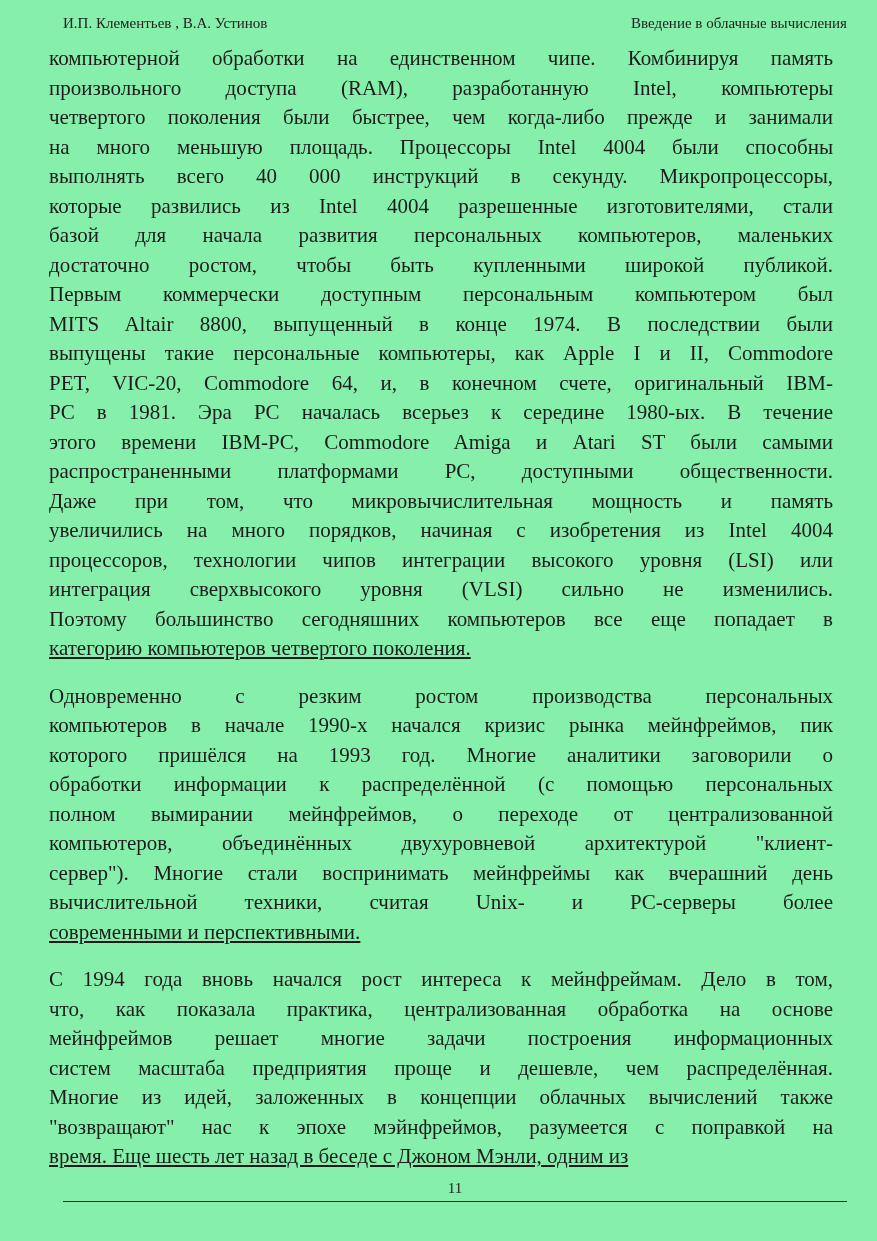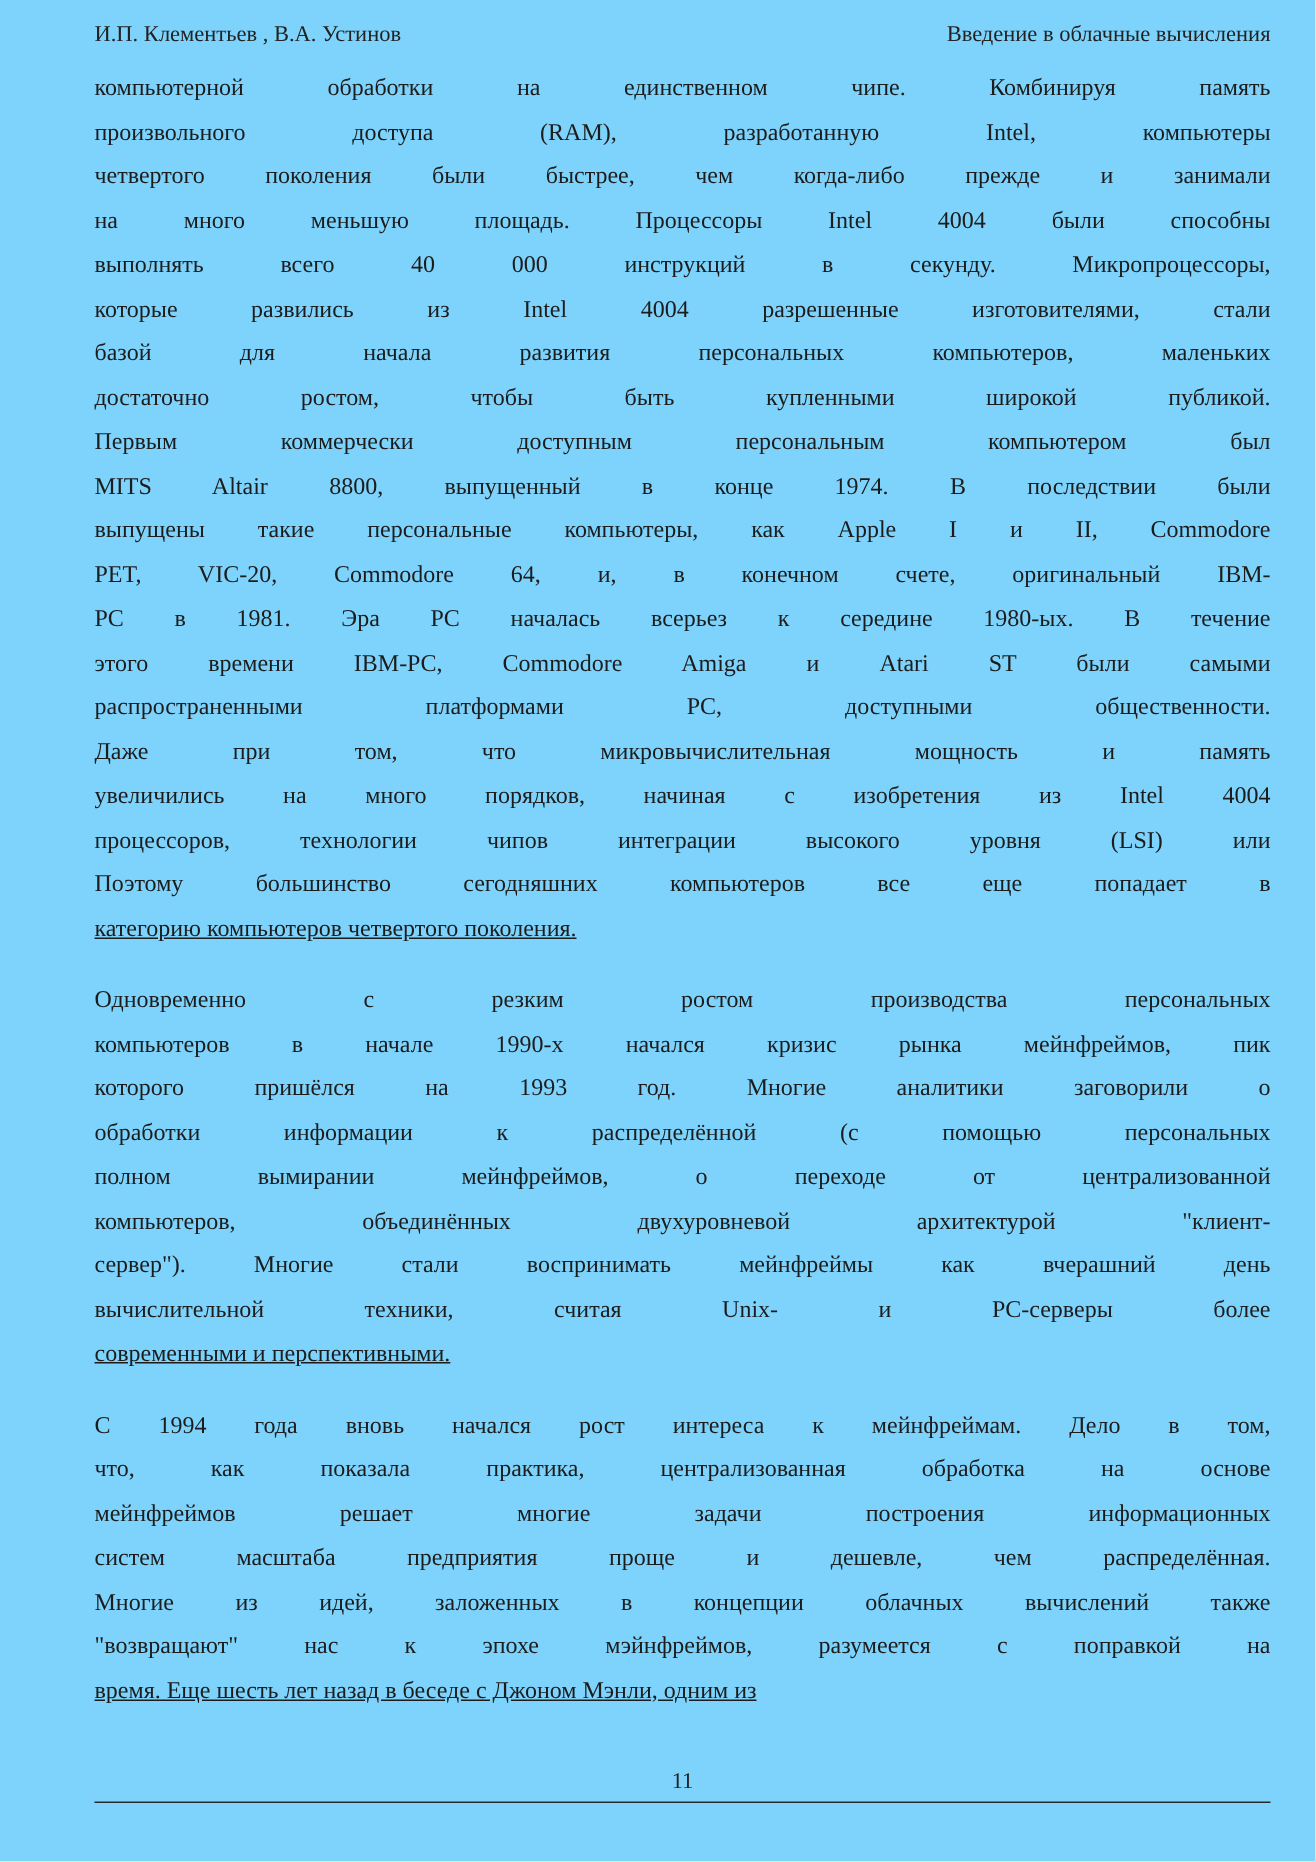--- a/index.html
+++ b/index.html
@@ -1,42 +1,42 @@
 <!DOCTYPE html>
 <html><head>
 <meta charset="utf-8">
 <style>
   * { margin: 0; padding: 0; box-sizing: border-box; }
   html, body { background: #ffffff; }
   .page {
     position: relative;
     width: 877px;
     height: 1241px;
-    background: #7dd3fc;
+    background: #86efac;
     font-family: "Liberation Serif", "DejaVu Serif", serif;
     color: #1c1c1c;
     overflow: hidden;
   }
   .header {
     position: absolute;
     top: 14px;
     left: 63px;
     right: 30px;
     display: flex;
     justify-content: space-between;
     font-size: 15px;
     line-height: 18px;
     color: #222222;
   }
   .content {
     position: absolute;
     top: 44px;
-    left: 63px;
+    left: 49px;
     width: 784px;
-    font-size: 16px;
+    font-size: 21px;
     line-height: 29.5px;
     color: #1c1c1c;
   }
   .paragraph + .paragraph { margin-top: 18px; }
   .line {
     text-align: justify;
     text-align-last: justify;
     white-space: normal;
   }
   .line.last {
@@ -83,20 +83,21 @@
         <div class="line">Первым коммерчески доступным персональным компьютером был</div>
         <div class="line">MITS Altair 8800, выпущенный в конце 1974. В последствии были</div>
         <div class="line">выпущены такие персональные компьютеры, как Apple I и II, Commodore</div>
         <div class="line">PET, VIC-20, Commodore 64, и, в конечном счете, оригинальный IBM-</div>
         <div class="line">PC в 1981. Эра PC началась всерьез к середине 1980-ых. В течение</div>
         <div class="line">этого времени IBM-PC, Commodore Amiga и Atari ST были самыми</div>
         <div class="line">распространенными платформами PC, доступными общественности.</div>
         <div class="line">Даже при том, что микровычислительная мощность и память</div>
         <div class="line">увеличились на много порядков, начиная с изобретения из Intel 4004</div>
         <div class="line">процессоров, технологии чипов интеграции высокого уровня (LSI) или</div>
+        <div class="line">интеграция сверхвысокого уровня (VLSI) сильно не изменились.</div>
         <div class="line">Поэтому большинство сегодняшних компьютеров все еще попадает в</div>
         <div class="line last">категорию компьютеров четвертого поколения.</div>
       </div>
       <div class="paragraph">
         <div class="line">Одновременно с резким ростом производства персональных</div>
         <div class="line">компьютеров в начале 1990-х начался кризис рынка мейнфреймов, пик</div>
         <div class="line">которого пришёлся на 1993 год. Многие аналитики заговорили о</div>
         <div class="line">обработки информации к распределённой (с помощью персональных</div>
         <div class="line">полном вымирании мейнфреймов, о переходе от централизованной</div>
         <div class="line">компьютеров, объединённых двухуровневой архитектурой "клиент-</div>

